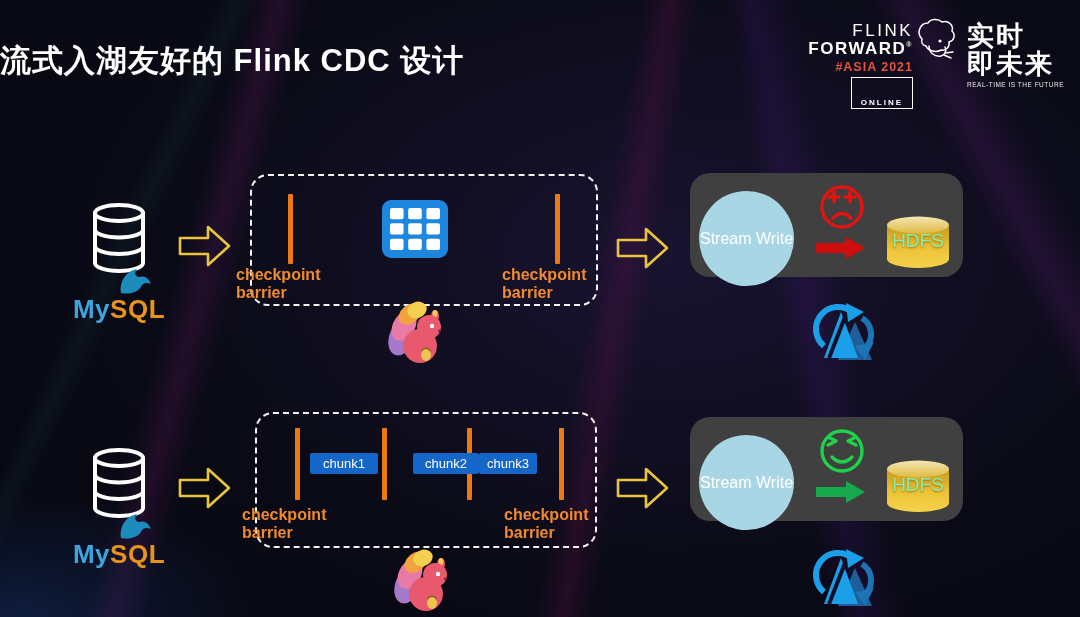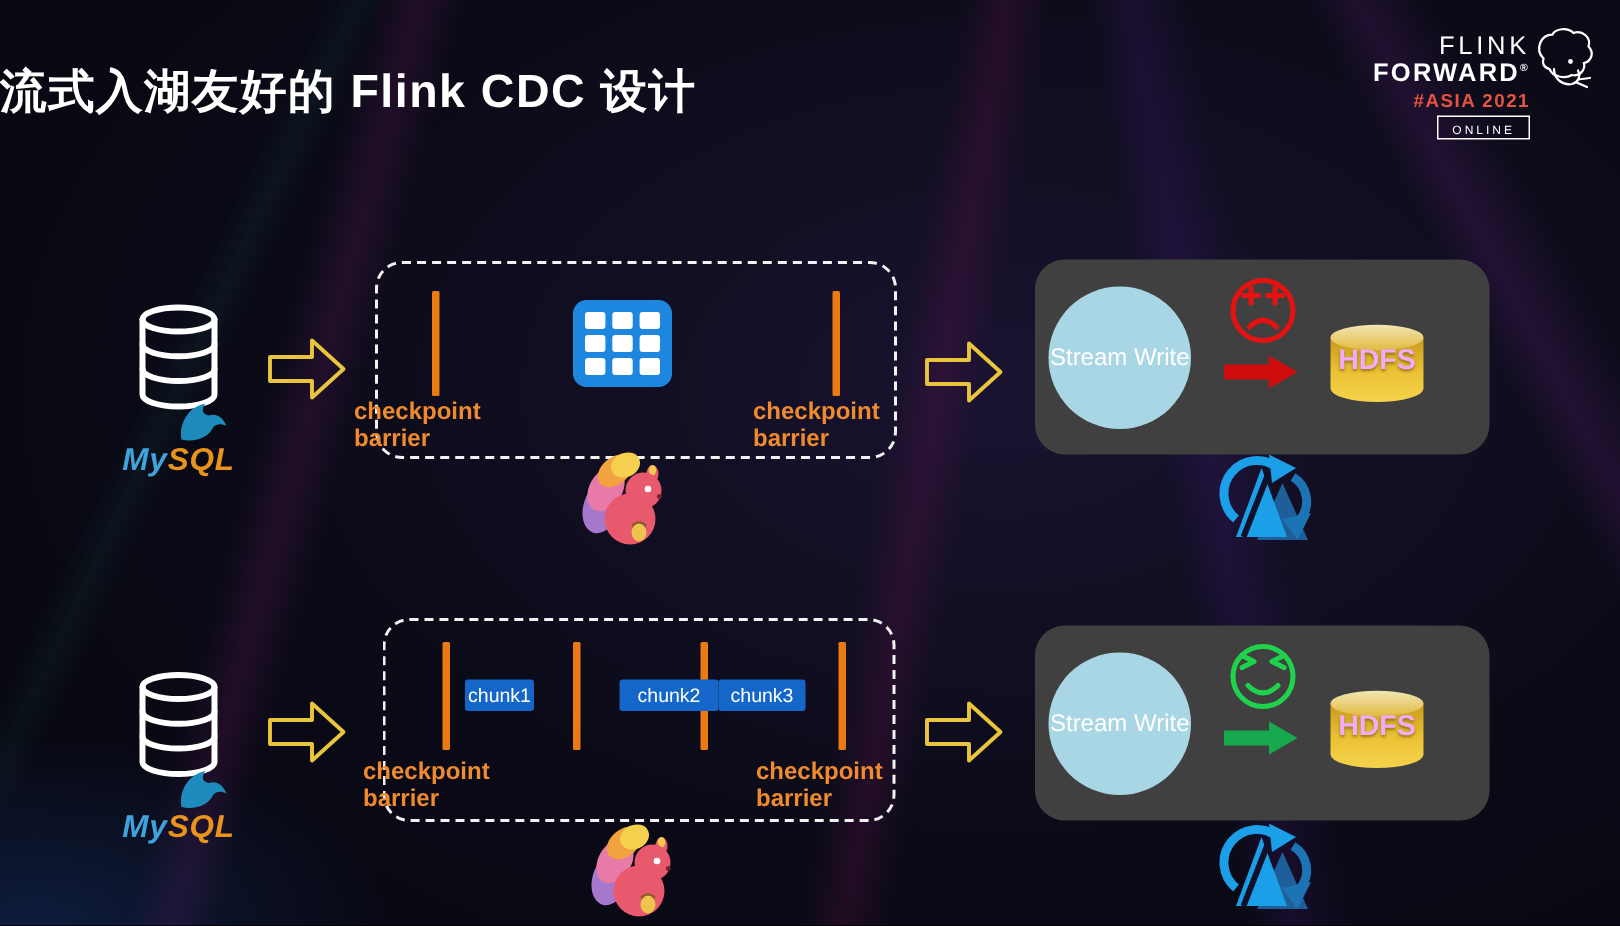--- a/index.html
+++ b/index.html
@@ -17,46 +17,46 @@
   }
   .title{position:absolute;top:40px;left:0;width:100%;
     font-size:31px;font-weight:bold;letter-spacing:1px;}
   
   .brand{position:absolute;top:22px;right:16px;display:flex;align-items:flex-start;}
   .brand-left{text-align:right;position:relative;padding-right:44px;}
   .brand-flink{font-size:17px;font-weight:normal;letter-spacing:2.5px;line-height:1.05;}
   .brand-forward{font-size:17px;font-weight:bold;letter-spacing:1.5px;line-height:1.05;}
   .brand-forward sup{font-size:7px;}
   .brand-event{font-size:12.5px;font-weight:bold;color:#e5543e;letter-spacing:1px;margin-top:2px;}
-  .brand-online{display:inline-block;border:1.5px solid #fff;font-size:8px;font-weight:normal;
-    letter-spacing:2px;padding:4px 9px 1px 9px;margin-top:3px;}
+  .brand-online{display:inline-block;border:1.5px solid #fff;font-size:8px;font-weight:bold;
+    letter-spacing:2px;padding:20px 9px 1px 9px;margin-top:3px;}
   .brand-head{position:absolute;right:0;top:-4px;}
   .brand-right{margin-left:10px;}
   .brand-cn{font-size:27px;font-weight:bold;line-height:1.04;letter-spacing:2px;}
   .brand-en{font-size:6.5px;letter-spacing:0.5px;margin-top:3px;white-space:nowrap;color:#e8e8e8;}
   
   .mysql{position:absolute;width:122px;text-align:center;}
   .mysql .dolphin{position:absolute;left:60px;top:64px;}
-  .mysql-label{margin-top:14px;font-size:21px;font-weight:bold;letter-spacing:0.5px;font-style:italic;}
+  .mysql-label{margin-top:14px;font-size:26px;font-weight:bold;letter-spacing:0.5px;}
   .mysql-label .my{color:#3fa3dc;}
   .mysql-label .sql{color:#e8941c;}
   
   .pipe{position:absolute;border:2px dashed #f2f2f2;border-radius:18px;}
   .bar{position:absolute;width:5px;background:#ec7a12;border-radius:1px;}
   .barrier{position:absolute;font-size:16px;font-weight:bold;color:#ef8a2e;
     text-align:left;line-height:1.12;}
   .chunk{position:absolute;height:21px;background:#1467c8;border-radius:2px;
     color:#fff;font-size:13px;text-align:center;line-height:21px;}
   
-  .panel{position:absolute;width:273px;height:130px;background:#404040;border-radius:20px;padding-left:30px;}
+  .panel{position:absolute;width:273px;height:104px;background:#404040;border-radius:20px;}
   .swrite{position:absolute;width:95px;height:95px;border-radius:50%;background:#a9d6e5;
     display:flex;align-items:center;justify-content:center;font-size:16px;color:#fff;}
   .hdfs{position:absolute;width:68px;height:56px;}
   .hdfs-label{position:absolute;left:0;top:15px;width:100%;text-align:center;
-    font-size:19px;font-weight:bold;color:#f0abfc;text-shadow:0 1px 2px rgba(110,75,0,.65);}
+    font-size:19px;font-weight:normal;color:#86efac;text-shadow:0 1px 2px rgba(110,75,0,.65);}
   .abs{position:absolute;}
 </style>
 </head>
 <body>
 
 <div class="canvas">
 
   <svg width="0" height="0" style="position:absolute" aria-hidden="true">
     <defs>
       <linearGradient id="goldBody" x1="0" y1="0" x2="0" y2="1">
@@ -81,20 +81,25 @@
       <div class="brand-online">ONLINE</div>
       <svg class="brand-head" width="42" height="46" viewBox="0 0 42 46">
         <g fill="none" stroke="#fff" stroke-width="1.5" stroke-linecap="round">
           <path d="M7 21 C1 15 5 5 13 5 C15 1 23 0 27 4 C33 2 39 7 37 13 C41 17 39 23 34 24 C35 29 31 33 26 32 C21 35 13 33 11 28 C7 27 6 24 7 21 Z"></path>
           <path d="M14 28 C14 35 20 39 26 38 C30 37 32 33 30 29"></path>
           <path d="M30 35 L38 34 M29 37 L36 40"></path>
         </g>
         <circle cx="25" cy="23" r="1.6" fill="#fff"></circle>
       </svg>
     </div>
+    <div class="brand-right">
+      <div class="brand-cn">实时</div>
+      <div class="brand-cn">即未来</div>
+      <div class="brand-en">REAL-TIME IS THE FUTURE</div>
+    </div>
   </div>
 
   <div class="mysql" style="left:58px;top:202px;">
     <svg width="58" height="74" viewBox="0 0 58 74">
       <g fill="none" stroke="#fff" stroke-width="4" stroke-linecap="round">
         <ellipse cx="29" cy="11" rx="24" ry="8"></ellipse>
         <path d="M5 11 V61 A24 8 0 0 0 53 61 V11"></path>
         <path d="M5 27.5 A24 8 0 0 0 53 27.5"></path>
         <path d="M5 44 A24 8 0 0 0 53 44"></path>
       </g>
@@ -206,21 +211,21 @@
 
   <svg class="abs" style="left:178px;top:466px;" width="54" height="44" viewBox="0 0 54 44">
     <polygon points="2,14 30,14 30,3 51,22 30,41 30,30 2,30" fill="none" stroke="#e9c53e" stroke-width="2.6" stroke-linejoin="round"></polygon>
   </svg>
 
   <div class="pipe" style="left:255px;top:412px;width:338px;height:132px;">
     <div class="bar" style="left:38px;top:14px;height:72px;"></div>
     <div class="bar" style="left:125px;top:14px;height:72px;"></div>
     <div class="bar" style="left:210px;top:14px;height:72px;"></div>
     <div class="bar" style="left:302px;top:14px;height:72px;"></div>
-    <div class="chunk" style="left:53px;top:39px;width:46px;">chunk1</div>
+    <div class="chunk" style="left:53px;top:39px;width:68px;">chunk1</div>
     <div class="chunk" style="left:156px;top:39px;width:66px;">chunk2</div>
     <div class="chunk" style="left:222px;top:39px;width:58px;">chunk3</div>
     <div class="barrier" style="left:-15px;top:92px;width:110px;">
       <div>checkpoint</div>
         <div>barrier</div>
     </div>
     <div class="barrier" style="left:247px;top:92px;width:110px;">
       <div>checkpoint</div>
         <div>barrier</div>
     </div>

